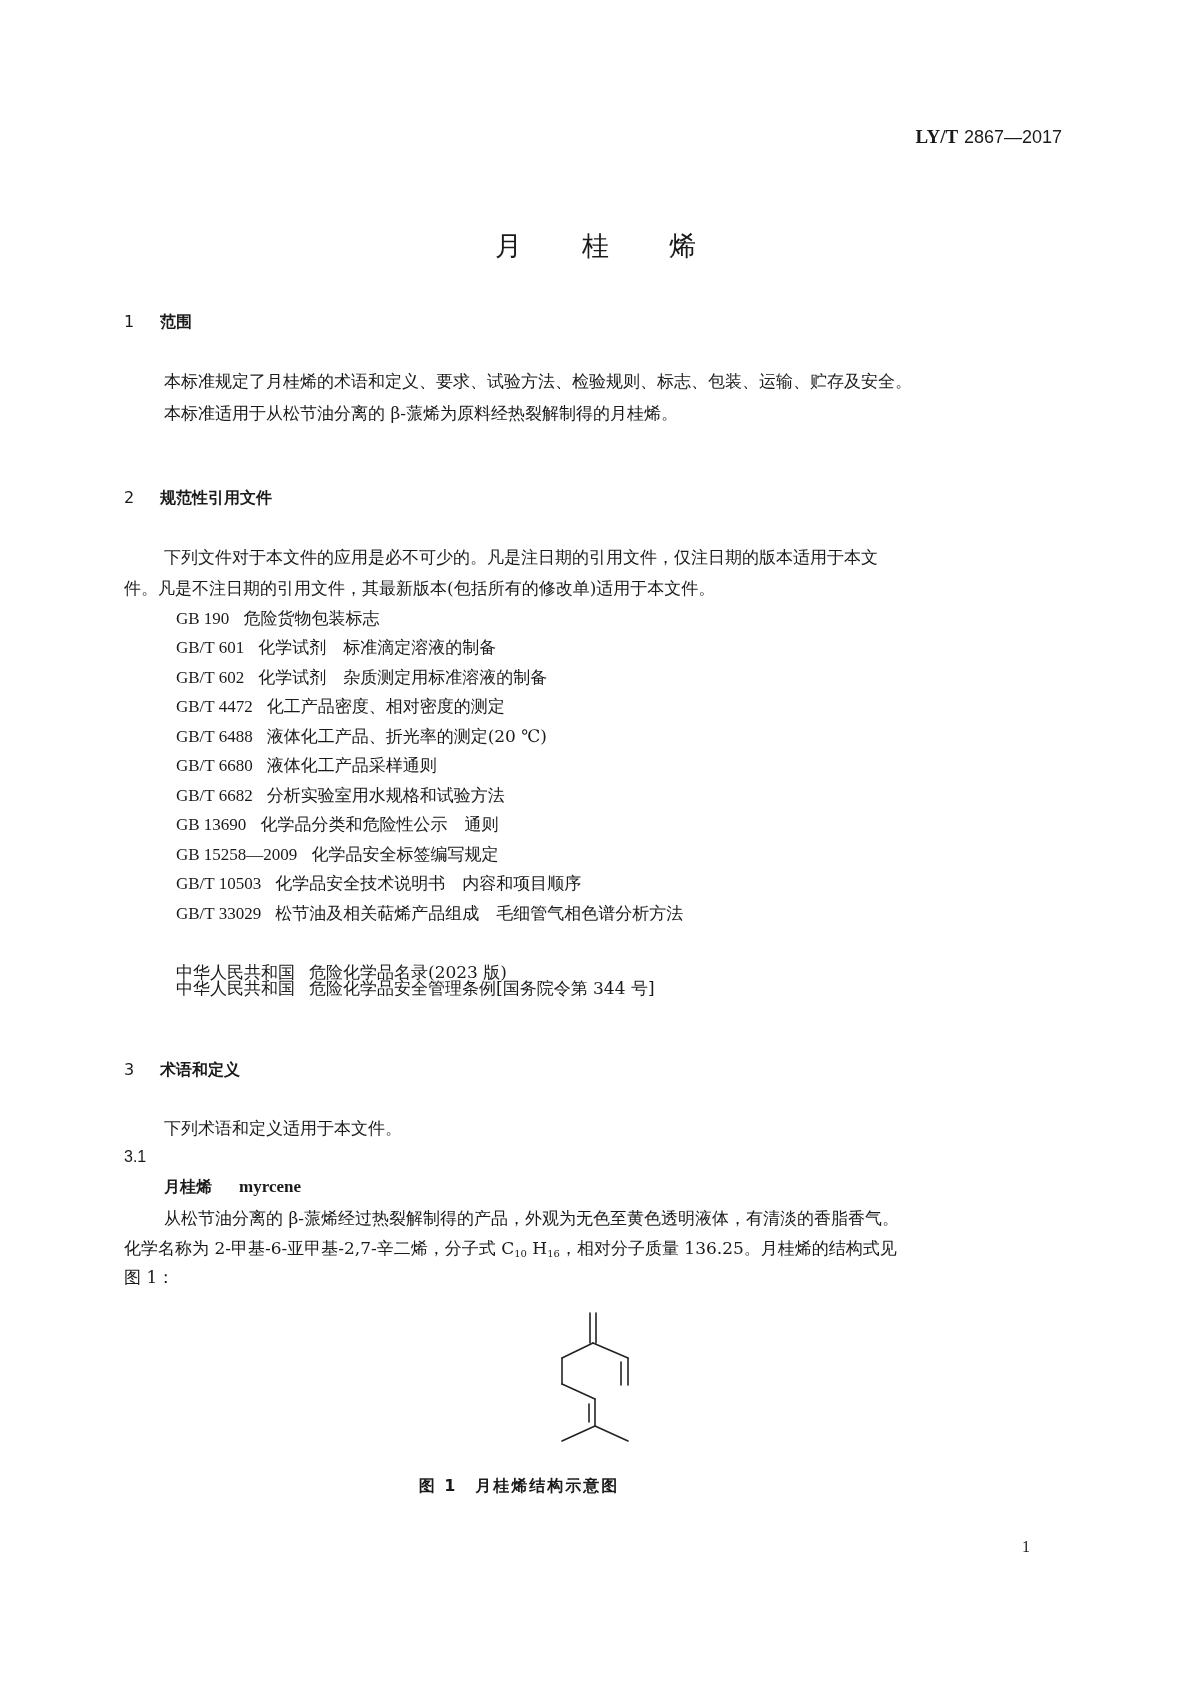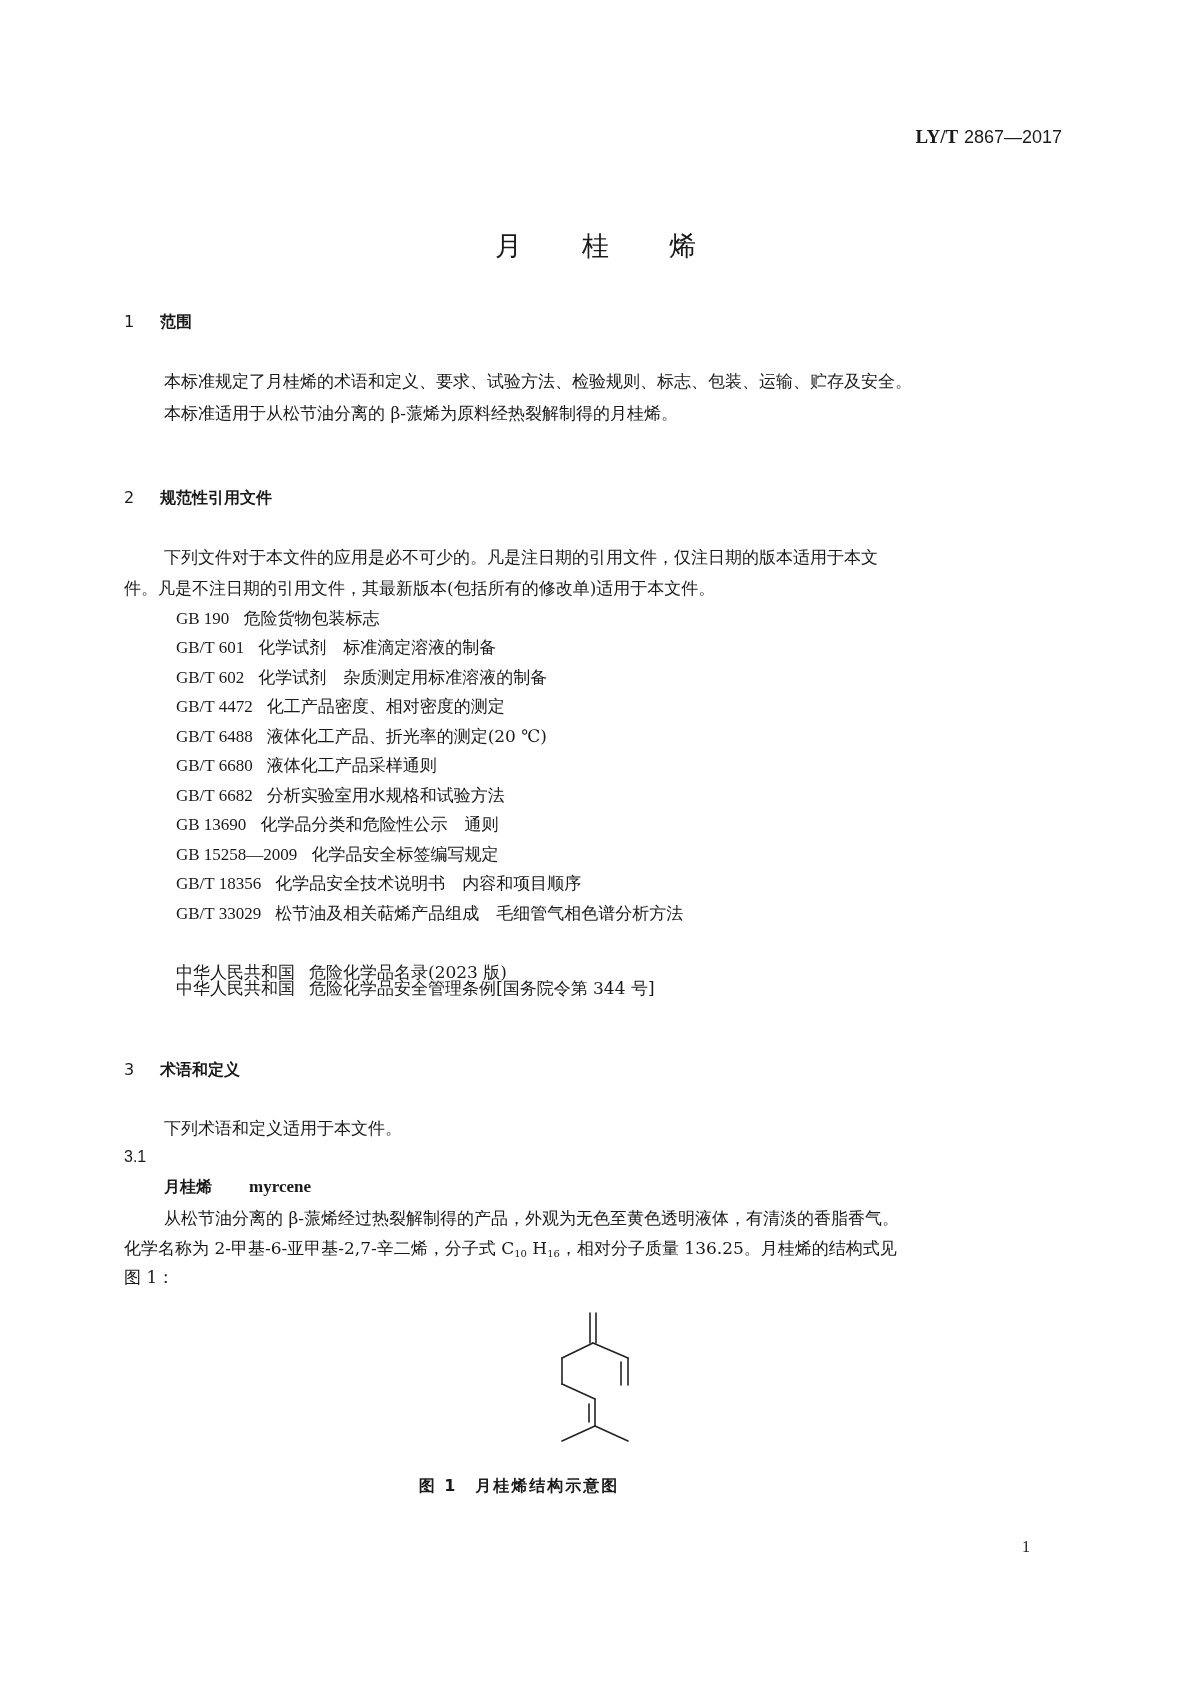--- a/index.html
+++ b/index.html
@@ -11,21 +11,21 @@
   .std-no .year { font-family: "Liberation Sans", sans-serif; font-size: 18px; text-align: right; }
   .title { left: 0; width: 1191px; text-align: center; top: 228px; font-size: 27px;
            font-family: "DejaVu Sans", sans-serif; letter-spacing: 60px; padding-left: 60px; box-sizing: border-box; }
   .h { font-family: "DejaVu Sans", sans-serif; font-size: 16px; font-weight: bold; }
   .h .num { display: inline-block; width: 36px; font-weight: normal; }
   .p { font-size: 17px; }
   .ref { left: 176px; font-size: 17px; }
   .ref .code { font-family: "Liberation Serif", serif; }
   .ref .gap { display: inline-block; width: 14px; }
   .term { font-family: "DejaVu Sans", sans-serif; font-weight: bold; font-size: 16px; }
-  .term .en { font-family: "Liberation Serif", serif; margin-left: 37px; font-size: 17px; }
+  .term .en { font-family: "Liberation Serif", serif; margin-left: 27px; font-size: 17px; }
   sub { font-size: 10px; vertical-align: -3px; }
   .caption { left: 0; width: 1038px; text-align: center; top: 1476px;
              font-family: "DejaVu Sans", sans-serif; font-weight: bold; font-size: 16px; letter-spacing: 2px; }
   .pageno { left: 1022px; top: 1538px; font-size: 16px; font-family: "Liberation Serif", serif; }
   svg.struct { position: absolute; left: 540px; top: 1300px; }
 </style>
 </head>
 <body>
 
 <div class="abs std-no">
@@ -50,21 +50,21 @@
 <div>
   <div class="abs ref" style="top:607px;"><span class="code">GB 190</span><span class="gap"></span><span>危险货物包装标志</span></div>
   <div class="abs ref" style="top:636px;"><span class="code">GB/T 601</span><span class="gap"></span><span>化学试剂　标准滴定溶液的制备</span></div>
   <div class="abs ref" style="top:666px;"><span class="code">GB/T 602</span><span class="gap"></span><span>化学试剂　杂质测定用标准溶液的制备</span></div>
   <div class="abs ref" style="top:695px;"><span class="code">GB/T 4472</span><span class="gap"></span><span>化工产品密度、相对密度的测定</span></div>
   <div class="abs ref" style="top:725px;"><span class="code">GB/T 6488</span><span class="gap"></span><span>液体化工产品、折光率的测定(20 ℃)</span></div>
   <div class="abs ref" style="top:754px;"><span class="code">GB/T 6680</span><span class="gap"></span><span>液体化工产品采样通则</span></div>
   <div class="abs ref" style="top:784px;"><span class="code">GB/T 6682</span><span class="gap"></span><span>分析实验室用水规格和试验方法</span></div>
   <div class="abs ref" style="top:813px;"><span class="code">GB 13690</span><span class="gap"></span><span>化学品分类和危险性公示　通则</span></div>
   <div class="abs ref" style="top:843px;"><span class="code">GB 15258—2009</span><span class="gap"></span><span>化学品安全标签编写规定</span></div>
-  <div class="abs ref" style="top:872px;"><span class="code">GB/T 18356</span><span class="gap"></span><span>化学品安全技术说明书　内容和项目顺序</span></div>
+  <div class="abs ref" style="top:872px;"><span class="code">GB/T 10503</span><span class="gap"></span><span>化学品安全技术说明书　内容和项目顺序</span></div>
   <div class="abs ref" style="top:902px;"><span class="code">GB/T 33029</span><span class="gap"></span><span>松节油及相关萜烯产品组成　毛细管气相色谱分析方法</span></div>
   <div class="abs ref" style="top:977px;"><span class="code">中华人民共和国</span><span class="gap"></span><span>危险化学品安全管理条例[国务院令第 344 号]</span></div>
   <div class="abs ref" style="top:961px;"><span class="code">中华人民共和国</span><span class="gap"></span><span>危险化学品名录(2023 版)</span></div>
 </div>
 
 <div class="abs h" style="left:124px; top:1060px;">
   <span class="num">3</span><span>术语和定义</span>
 </div>
 <div class="abs p" style="left:164px; top:1117px;">下列术语和定义适用于本文件。</div>
 <div class="abs" style="left:124px; top:1148px; font-family:'Liberation Sans', sans-serif; font-size:16px;text-align:center;">3.1</div>

